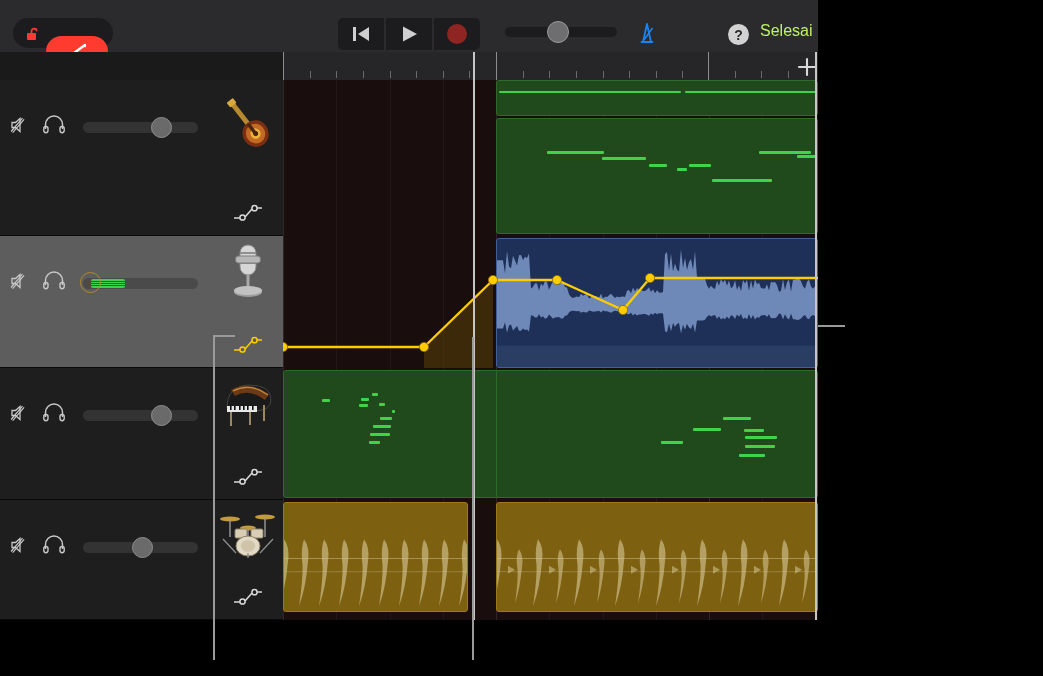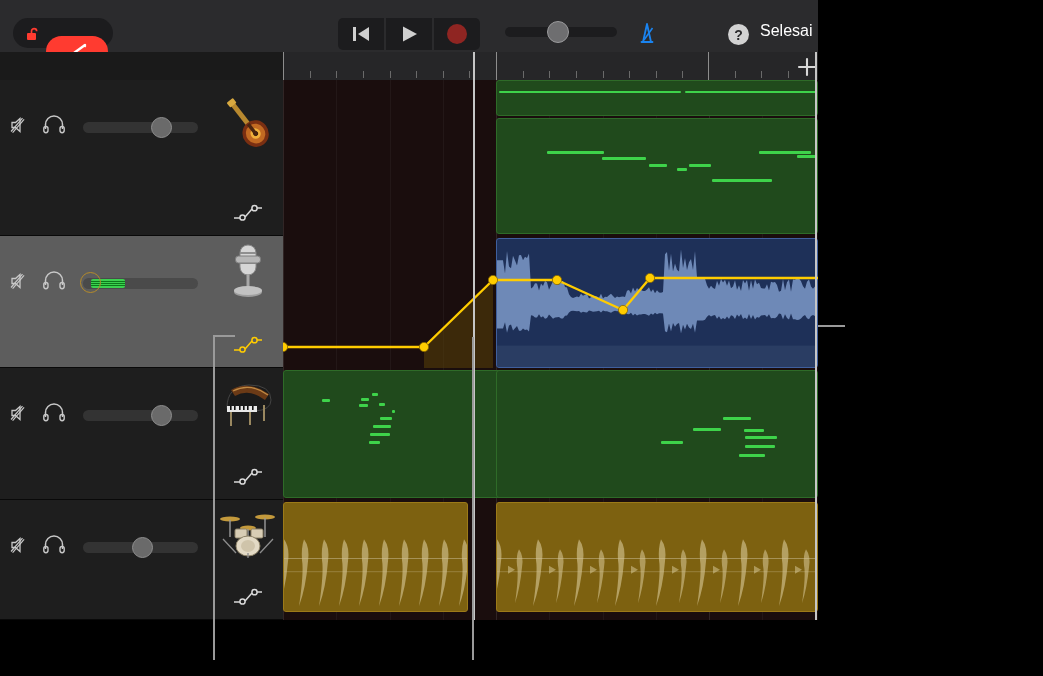--- a/index.html
+++ b/index.html
@@ -21,21 +21,21 @@
   .tb-btn:last-child{border-radius:0 5px 5px 0;}
   .tb-rec{width:20px;height:20px;border-radius:50%;background:#8f2522;}
 
   .tb-slider{position:absolute;left:505px;top:27px;width:112px;height:10px;border-radius:5px;background:#1c1c1e;}
   .tb-slider-knob{position:absolute;left:42px;top:-6px;width:22px;height:22px;border-radius:50%;
                   background:#6e6e70;border:1px solid #9a9a9c;box-sizing:border-box;}
 
   .tb-metro{position:absolute;left:634px;top:20px;width:26px;height:26px;}
   .tb-help{position:absolute;left:728px;top:24px;width:21px;height:21px;border-radius:50%;background:#d2d2d2;
            color:#2b2b2d;font-size:14px;font-weight:bold;display:flex;align-items:center;justify-content:center;}
-  .tb-done{position:absolute;left:760px;top:22px;font-size:16px;color:#ffffff;}
+  .tb-done{position:absolute;left:760px;top:22px;font-size:16px;color:#bef264;}
 
   
   #headers{position:absolute;left:0;top:52px;width:283px;height:568px;background:#1a1a1a;}
   .track-head{position:absolute;left:0;width:283px;background:#1e1e1e;
               border-bottom:1px solid #090909;box-sizing:border-box;}
   .track-head.sel{background:#5d5d5d;}
   .th-name{position:absolute;left:12px;top:12px;font-size:13.5px;color:#c9c9c9;letter-spacing:.2px;}
   .th-mute{position:absolute;left:10px;top:36px;width:20px;height:18px;}
   .th-phone{position:absolute;left:42px;top:34px;width:24px;height:20px;}
   .th-slider{position:absolute;left:83px;top:42px;width:115px;height:11px;border-radius:6px;background:#333;}

